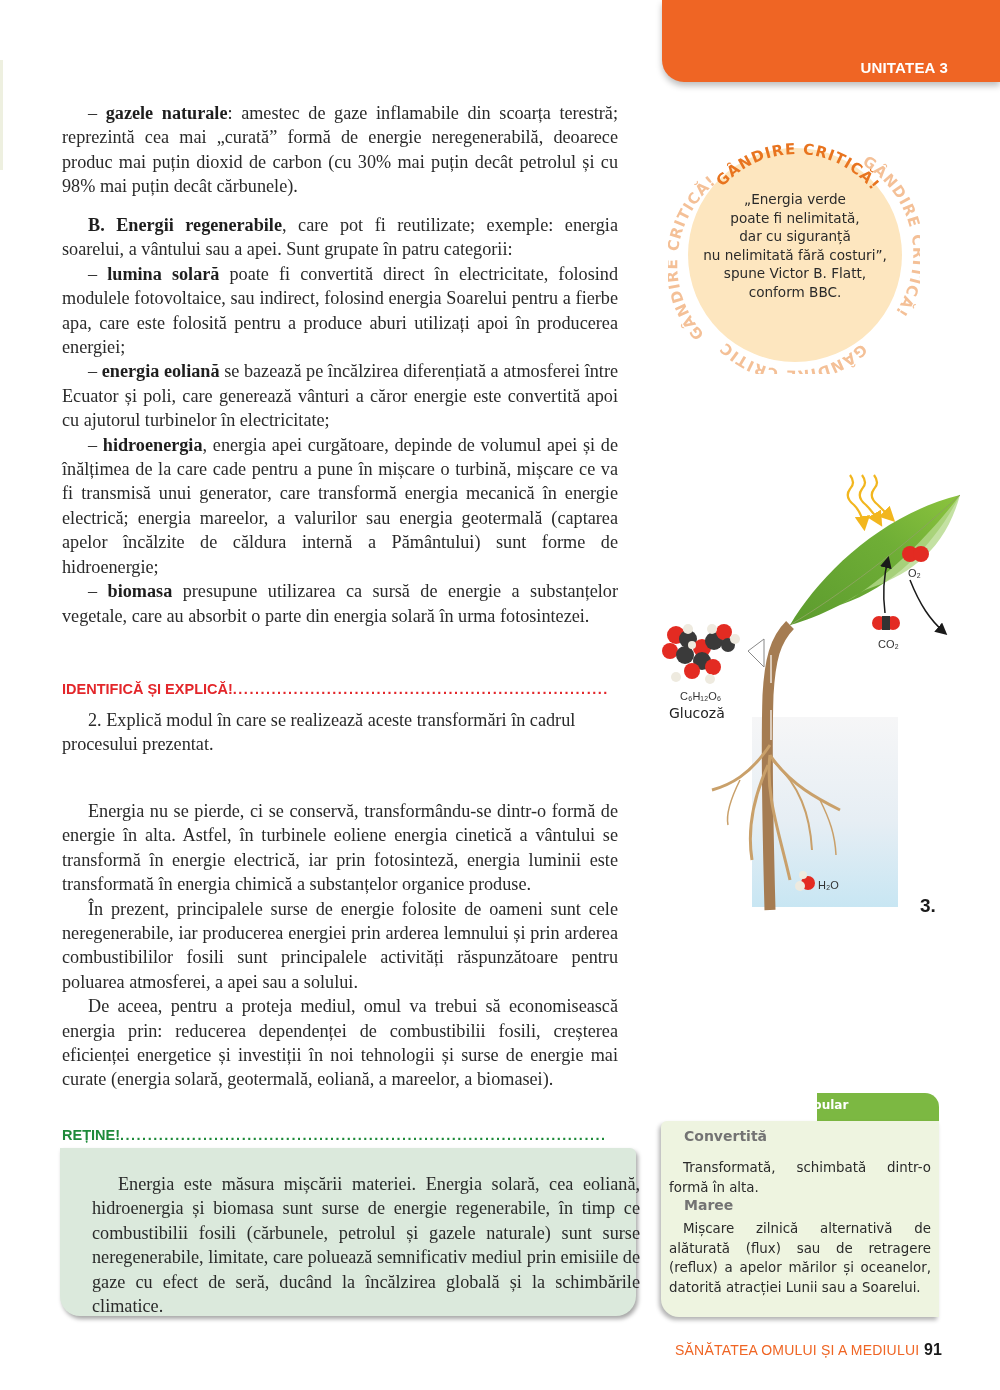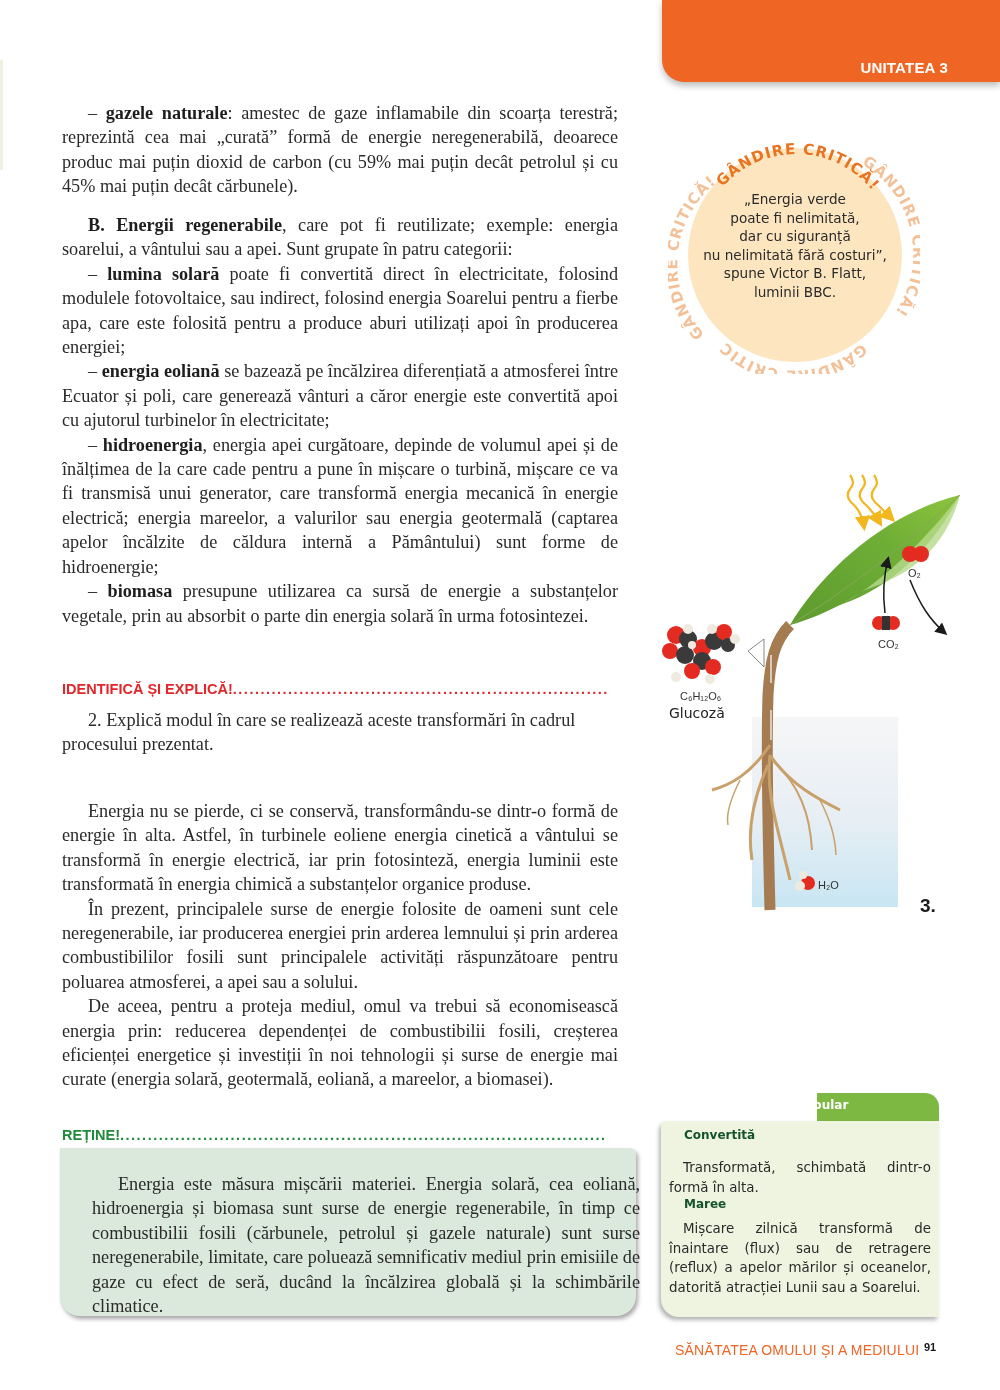--- a/index.html
+++ b/index.html
@@ -61,51 +61,51 @@
 
   
   #vocab-tab { position:absolute; left:817px; top:1093px; width:122px; height:28px; background:#7cb842;
                border-top-right-radius:14px; }
   #vocab-title { position:absolute; left:781px; top:1098px; color:#fff; font-family:"DejaVu Sans", sans-serif;
                  font-weight:bold; font-size:12px; }
   #vocab-box { position:absolute; left:661px; top:1121px; width:278px; height:196px; background:#eef4e0;
                border-top-left-radius:6px; border-bottom-left-radius:18px;
                box-shadow:-2px 3px 4px rgba(0,0,0,0.3); }
   .vocab-term { position:absolute; left:684px; font-family:"DejaVu Sans", sans-serif; font-weight:bold;
-                font-size:12px; color:#14532d; }
+                font-size:14px; color:#737373; }
   .vocab-def { position:absolute; left:669px; width:262px; font-family:"DejaVu Sans", sans-serif;
                font-size:13.4px; line-height:19.5px; color:#2a2a2a; text-indent:14px; margin:0; text-align:justify; }
   #term-1 { top:1128px; }
   #def-1 { top:1158px; }
   #term-2 { top:1197px; }
   #def-2 { top:1219px; }
 
   
   #footer-title { position:absolute; left:675px; top:1342px; font-family:"Liberation Sans", sans-serif;
                   font-size:14px; color:#ef6524; letter-spacing:0.2px; }
   #page-number { position:absolute; left:924px; top:1341px; font-family:"Liberation Sans", sans-serif;
-                 font-weight:bold; font-size:11px; color:#1a1a1a; }
+                 font-weight:bold; font-size:16px; color:#1a1a1a; }
 </style>
 </head>
 <body>
 
 <div id="header-tab"></div>
 <div id="unit-label">UNITATEA 3</div>
 <div id="edge-mark"></div>
 
 <div class="body-col" id="block-1">
-  <p class="ind"><span>– </span><b>gazele naturale</b><span>: amestec de gaze inflamabile din scoarța terestră; reprezintă cea mai „curată” formă de energie neregenerabilă, deoarece produc mai puțin dioxid de carbon (cu 59% mai puțin decât petrolul și cu 45% mai puțin decât cărbunele).</span></p>
+  <p class="ind"><span>– </span><b>gazele naturale</b><span>: amestec de gaze inflamabile din scoarța terestră; reprezintă cea mai „curată” formă de energie neregenerabilă, deoarece produc mai puțin dioxid de carbon (cu 30% mai puțin decât petrolul și cu 98% mai puțin decât cărbunele).</span></p>
 </div>
 
 <div class="body-col" id="block-2">
   <p class="ind"><b>B. Energii regenerabile</b><span>, care pot fi reutilizate; exemple: energia soarelui, a vântului sau a apei. Sunt grupate în patru categorii:</span></p>
   <p class="ind"><span>– </span><b>lumina solară</b><span> poate fi convertită direct în electricitate, folosind modulele fotovoltaice, sau indirect, folosind energia Soarelui pentru a fierbe apa, care este folosită pentru a produce aburi utilizați apoi în producerea energiei;</span></p>
   <p class="ind"><span>– </span><b>energia eoliană</b><span> se bazează pe încălzirea diferențiată a atmosferei între Ecuator și poli, care generează vânturi a căror energie este convertită apoi cu ajutorul turbinelor în electricitate;</span></p>
   <p class="ind"><span>– </span><b>hidroenergia</b><span>, energia apei curgătoare, depinde de volumul apei și de înălțimea de la care cade pentru a pune în mișcare o turbină, mișcare ce va fi transmisă unui generator, care transformă energia mecanică în energie electrică; energia mareelor, a valurilor sau energia geotermală (captarea apelor încălzite de căldura internă a Pământului) sunt forme de hidroenergie;</span></p>
-  <p class="ind"><span>– </span><b>biomasa</b><span> presupune utilizarea ca sursă de energie a substanțelor vegetale, prin au absorbit o parte din energia solară în urma fotosintezei.</span></p>
+  <p class="ind"><span>– </span><b>biomasa</b><span> presupune utilizarea ca sursă de energie a substanțelor vegetale, care au absorbit o parte din energia solară în urma fotosintezei.</span></p>
 </div>
 
 <div class="section-head" id="identify-head"><span>IDENTIFICĂ ȘI EXPLICĂ!</span><span class="dots">....................................................................</span></div>
 <div id="identify-list">
   <p>2. Explică modul în care se realizează aceste transformări în cadrul procesului prezentat.</p>
 </div>
 
 <div class="body-col" id="block-3">
   <p class="ind">Energia nu se pierde, ci se conservă, transformându-se dintr-o formă de energie în alta. Astfel, în turbinele eoliene energia cinetică a vântului se transformă în energie electrică, iar prin fotosinteză, energia luminii este transformată în energia chimică a substanțelor organice produse.</p>
   <p class="ind">În prezent, principalele surse de energie folosite de oameni sunt cele neregenerabile, iar producerea energiei prin arderea lemnului și prin arderea combustibililor fosili sunt principalele activități răspunzătoare pentru poluarea atmosferei, a apei sau a solului.</p>
@@ -137,21 +137,21 @@
     <text font-family="DejaVu Sans, sans-serif" font-weight="bold" font-size="15" fill="#f4c097" letter-spacing="1">
       <textPath href="#ringBottom" startOffset="6%">GÂNDIRE CRITICĂ!</textPath>
     </text>
   </svg>
   <div id="critical-quote">
     <div>„Energia verde</div>
     <div>poate fi nelimitată,</div>
     <div>dar cu siguranță</div>
     <div>nu nelimitată fără costuri”,</div>
     <div>spune Victor B. Flatt,</div>
-    <div>luminii BBC.</div>
+    <div>conform BBC.</div>
   </div>
 </div>
 
 <svg id="figure" width="320" height="470" viewBox="0 0 320 470">
   <defs>
     <linearGradient id="soil" x1="0" y1="0" x2="0" y2="1">
       <stop offset="0" stop-color="#f6f6f7"></stop>
       <stop offset="0.55" stop-color="#e6eef4"></stop>
       <stop offset="1" stop-color="#c8e6f3"></stop>
     </linearGradient>
@@ -239,16 +239,16 @@
   <text x="178" y="434" class="chem">H₂O</text>
 </svg>
 <div id="fig-label">3.</div>
 
 <div id="vocab-tab"></div>
 <div id="vocab-title">Vocabular</div>
 <div id="vocab-box"></div>
 <div class="vocab-term" id="term-1">Convertită</div>
 <p class="vocab-def" id="def-1">Transformată, schimbată dintr-o formă în alta.</p>
 <div class="vocab-term" id="term-2">Maree</div>
-<p class="vocab-def" id="def-2">Mișcare zilnică transformă de înaintare (flux) sau de retragere (reflux) a apelor mărilor și oceanelor, datorită atracției Lunii sau a Soarelui.</p>
+<p class="vocab-def" id="def-2">Mișcare zilnică alternativă de alăturată (flux) sau de retragere (reflux) a apelor mărilor și oceanelor, datorită atracției Lunii sau a Soarelui.</p>
 
 <div id="footer-title">SĂNĂTATEA OMULUI ȘI A MEDIULUI</div>
 <div id="page-number">91</div>
 
 </body></html>

